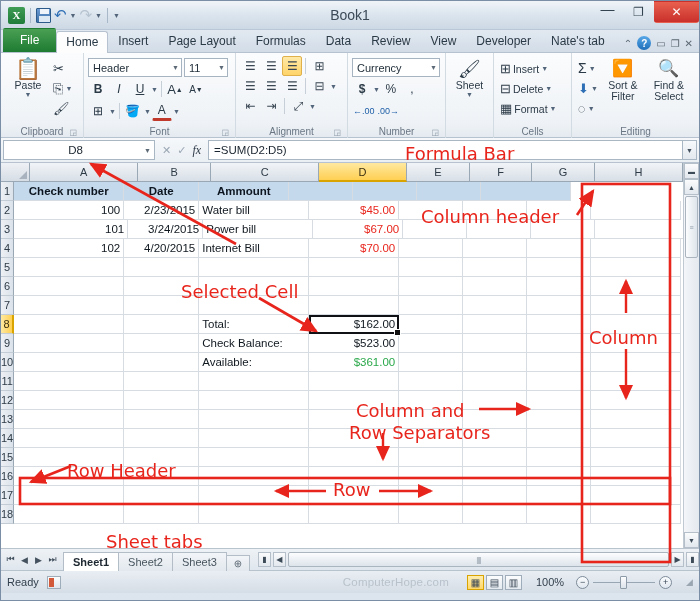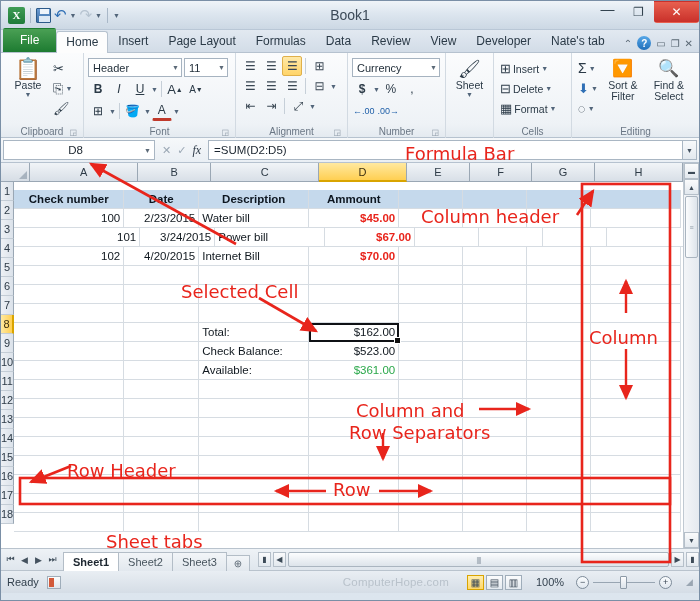--- a/index.html
+++ b/index.html
@@ -177,32 +177,32 @@
 
   .rowsarea { display:flex; }
   .rowhdrs { width:30px; }
   .rh {
     height:19px; background:linear-gradient(90deg,#eef1f5,#dbe2ea);
     border-right:1px solid #9aa7b4; border-bottom:1px solid #c3ccd5;
     display:flex; align-items:center; justify-content:center;
     font-size:11px; color:#2e3b47;
   }
   .rh.sel { background:linear-gradient(90deg,#ffe9a0,#ffcf52); color:#3b2f12; border-right:2px solid #d9a400;}
-  .cellsarea { flex:1;margin-top:8px; }
+  .cellsarea { flex:1; }
   .trow { display:flex; height:19px; }
   .cell {
     height:19px; border-right:1px solid #d6dce2; border-bottom:1px solid #d6dce2;
     display:flex; align-items:center; padding:0 3px; font-size:11.5px; color:#10181f;
     white-space:nowrap; overflow:visible;
   }
   .cell.r { justify-content:flex-end; }
   .hdrrow .cell {
     background:#c5d9ec; font-weight:bold; justify-content:center; color:#0d1620;
   }
-  .money { color:#e8251c;font-weight:bold; }
+  .money { color:#e8251c; }
   .green { color:#2aa84a; }
   .selcell {
     outline:2px solid #0f1115; outline-offset:-2px; position:relative; background:#fff;
   }
   .selcell:after{
     content:""; position:absolute; right:-3px; bottom:-3px; width:5px; height:5px;
     background:#111; border:1px solid #fff;
   }
 
   
@@ -595,41 +595,40 @@
           <div class="rh">16</div>
           <div class="rh">17</div>
           <div class="rh">18</div>
         </div>
 
         <div class="cellsarea">
 
           <div class="trow hdrrow">
             <div class="cell" style="width:110px">Check number</div>
             <div class="cell" style="width:75px">Date</div>
-            <div class="cell" style="width:110px">Description</div>
             <div class="cell" style="width:90px">Ammount</div>
             <div class="cell" style="width:64px"></div>
             <div class="cell" style="width:64px"></div>
             <div class="cell" style="width:64px"></div>
             <div class="cell" style="width:90px"></div>
           </div>
 
           <div class="trow">
             <div class="cell r" style="width:110px">100</div>
             <div class="cell r" style="width:75px">2/23/2015</div>
             <div class="cell" style="width:110px">Water bill</div>
             <div class="cell r money" style="width:90px">$45.00</div>
             <div class="cell" style="width:64px"></div>
             <div class="cell" style="width:64px"></div>
             <div class="cell" style="width:64px"></div>
             <div class="cell" style="width:90px"></div>
           </div>
 
           <div class="trow">
-            <div class="cell r" style="width:126px">101</div>
+            <div class="cell r" style="width:114px">101</div>
             <div class="cell r" style="width:75px">3/24/2015</div>
             <div class="cell" style="width:110px">Power bill</div>
             <div class="cell r money" style="width:90px">$67.00</div>
             <div class="cell" style="width:64px"></div>
             <div class="cell" style="width:64px"></div>
             <div class="cell" style="width:64px"></div>
             <div class="cell" style="width:90px"></div>
           </div>
 
           <div class="trow">

